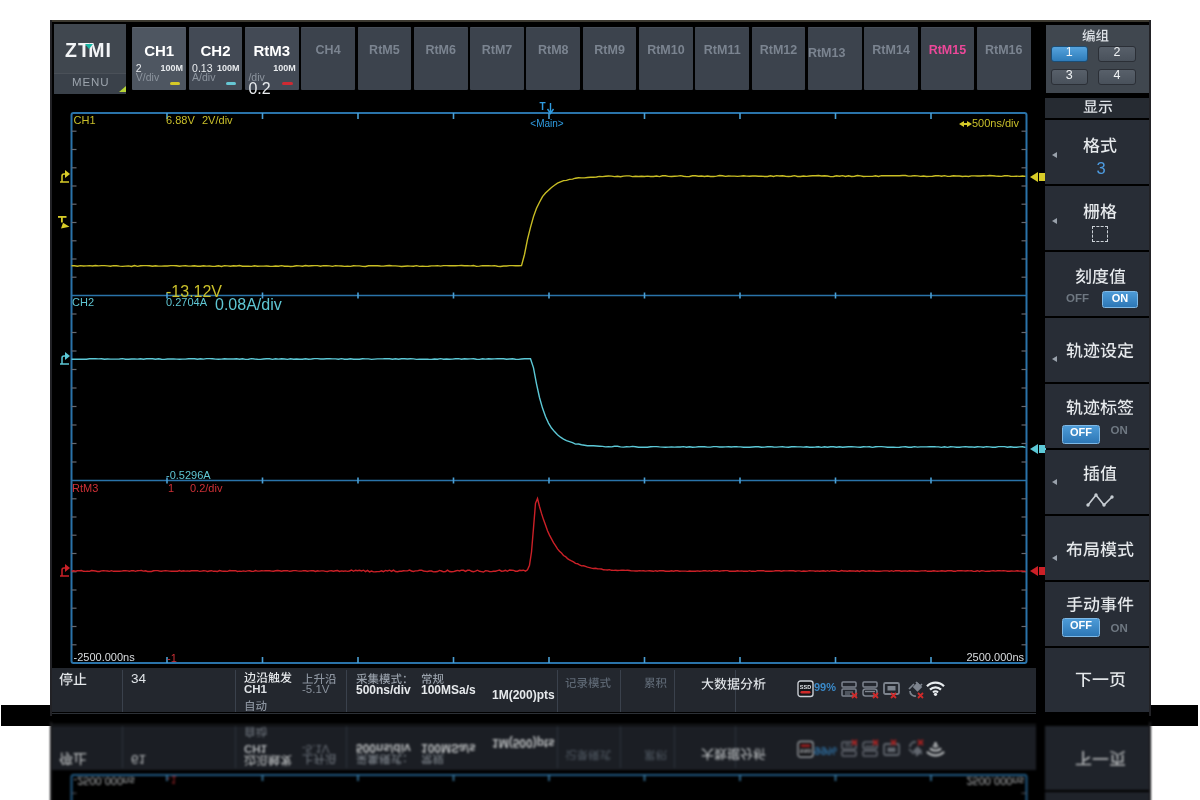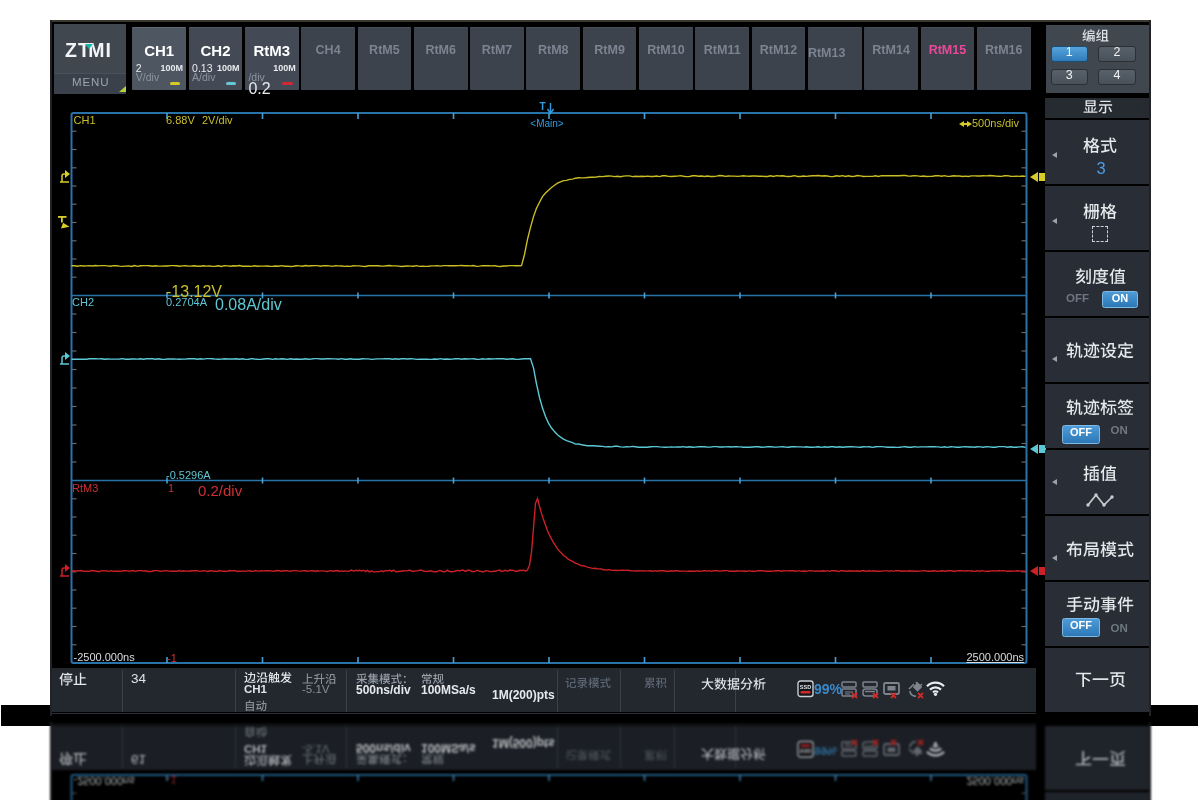--- a/index.html
+++ b/index.html
@@ -267,24 +267,24 @@
       <path d="M1,4 L6,1 L6,3 H9 V1 L14,4 L9,7 V5 H6 V7 Z" fill="#d5c929"></path>
     </svg>
     <div style="position:absolute;right:132.0px;top:97.7px;font-size:11.0px;line-height:1;color:#c9bf2a;font-weight:400;white-space:nowrap;">500ns/div</div>
     <div style="position:absolute;left:116.0px;top:264.4px;font-size:16px;line-height:1;color:#c9bf2a;font-weight:400;white-space:nowrap;">-13.12V</div>
     <div style="position:absolute;left:22.0px;top:277.4px;font-size:11.0px;line-height:1;color:#5fc6d3;font-weight:400;white-space:nowrap;">CH2</div>
     <div style="position:absolute;left:116.0px;top:277.4px;font-size:11.0px;line-height:1;color:#5fc6d3;font-weight:400;white-space:nowrap;">0.2704A</div>
     <div style="position:absolute;left:165.0px;top:277.4px;font-size:16px;line-height:1;color:#5fc6d3;font-weight:400;white-space:nowrap;">0.08A/div</div>
     <div style="position:absolute;left:116.0px;top:449.9px;font-size:11.0px;line-height:1;color:#5fc6d3;font-weight:400;white-space:nowrap;">-0.5296A</div>
     <div style="position:absolute;left:22.0px;top:462.9px;font-size:11.0px;line-height:1;color:#cd3036;font-weight:400;white-space:nowrap;">RtM3</div>
     <div style="position:absolute;left:118.0px;top:462.9px;font-size:11.0px;line-height:1;color:#cd3036;font-weight:400;white-space:nowrap;">1</div>
-    <div style="position:absolute;left:140.0px;top:462.9px;font-size:15px;line-height:1;color:#cd3036;font-weight:400;white-space:nowrap;margin-left:8px;">0.2/div</div>
+    <div style="position:absolute;left:140.0px;top:462.9px;font-size:11.0px;line-height:1;color:#cd3036;font-weight:400;white-space:nowrap;">0.2/div</div>
     <div style="position:absolute;left:23.5px;top:632.4px;font-size:11.0px;line-height:1;color:#d9dcdf;font-weight:400;white-space:nowrap;">-2500.000ns</div>
     <div style="position:absolute;left:117.0px;top:632.9px;font-size:11.0px;line-height:1;color:#cd3036;font-weight:400;white-space:nowrap;">-1</div>
-    <div style="position:absolute;right:127.0px;top:632.4px;font-size:11.0px;line-height:1;color:#d9dcdf;font-weight:400;white-space:nowrap;text-decoration:underline;">2500.000ns</div>
+    <div style="position:absolute;right:127.0px;top:632.4px;font-size:11.0px;line-height:1;color:#d9dcdf;font-weight:400;white-space:nowrap;">2500.000ns</div>
     <div style="position:absolute;left:0.0px;top:98.6px;font-size:10.0px;line-height:1;color:#2f9be0;font-weight:400;white-space:nowrap;width:60px;text-align:center;left:467px">&lt;Main&gt;</div>
     <div style="position:absolute;left:995px;top:78px;width:103.5px;height:19.5px;background:#262b32"></div>
     <div style="position:absolute;left:995px;top:100px;width:103.5px;height:63.5px;background:#282d36"></div>
     <div style="position:absolute;left:995px;top:166px;width:103.5px;height:63.5px;background:#282d36"></div>
     <div style="position:absolute;left:995px;top:232px;width:103.5px;height:63.5px;background:#282d36"></div>
     <div style="position:absolute;left:995px;top:298px;width:103.5px;height:63.5px;background:#282d36"></div>
     <div style="position:absolute;left:995px;top:364px;width:103.5px;height:63.5px;background:#282d36"></div>
     <div style="position:absolute;left:995px;top:430px;width:103.5px;height:63.5px;background:#282d36"></div>
     <div style="position:absolute;left:995px;top:496px;width:103.5px;height:63.5px;background:#282d36"></div>
     <div style="position:absolute;left:995px;top:562px;width:103.5px;height:63.5px;background:#282d36"></div>
@@ -460,21 +460,21 @@
         <use href="#u5206" x="300.0"></use>
         <use href="#u6790" x="400.0"></use>
       </g>
     </svg>
     <div style="position:absolute;left:2px;top:692.5px;width:984px;height:1.5px;background:#2c3036"></div>
     <svg style="position:absolute;left:747px;top:660px" width="18" height="18">
       <rect x="1" y="1" width="15" height="15.5" rx="2.5" fill="#14161a" stroke="#c9ced4" stroke-width="1.4"></rect>
       <text x="8.5" y="9" fill="#dfe3e7" font-size="5.5" font-weight="bold" text-anchor="middle" font-family="Liberation Sans">SSD</text>
       <rect x="3.5" y="11" width="10" height="2.6" rx="1.3" fill="#cf2a2a"></rect>
     </svg>
-    <div style="position:absolute;left:764.0px;top:662.3px;font-size:14px;line-height:1;color:#3a8ac9;font-weight:700;white-space:nowrap;">99%</div>
+    <div style="position:absolute;left:764.0px;top:662.3px;font-size:11px;line-height:1;color:#3a8ac9;font-weight:700;white-space:nowrap;">99%</div>
     <svg style="position:absolute;left:791px;top:661px" width="19" height="19">
       <rect x="1" y="1" width="14" height="5" rx="1" fill="none" stroke="#7d848e" stroke-width="1.5"></rect>
       <rect x="1" y="8" width="14" height="7" rx="1" fill="none" stroke="#7d848e" stroke-width="1.5"></rect>
       <path d="M4,11 h8 M4,13 h5" stroke="#7d848e" stroke-width="1.2"></path>
       <path d="M11,12 l5,5 M16,12 l-5,5" stroke="#cf2a2a" stroke-width="1.8"></path>
     </svg>
     <svg style="position:absolute;left:812px;top:661px" width="19" height="19">
       <rect x="1" y="1" width="14" height="5" rx="1" fill="none" stroke="#7d848e" stroke-width="1.5"></rect>
       <rect x="1" y="8" width="14" height="7" rx="2.5" fill="none" stroke="#7d848e" stroke-width="1.5"></rect>
       <path d="M3,10.5 h10" stroke="#7d848e" stroke-width="1.4"></path>

